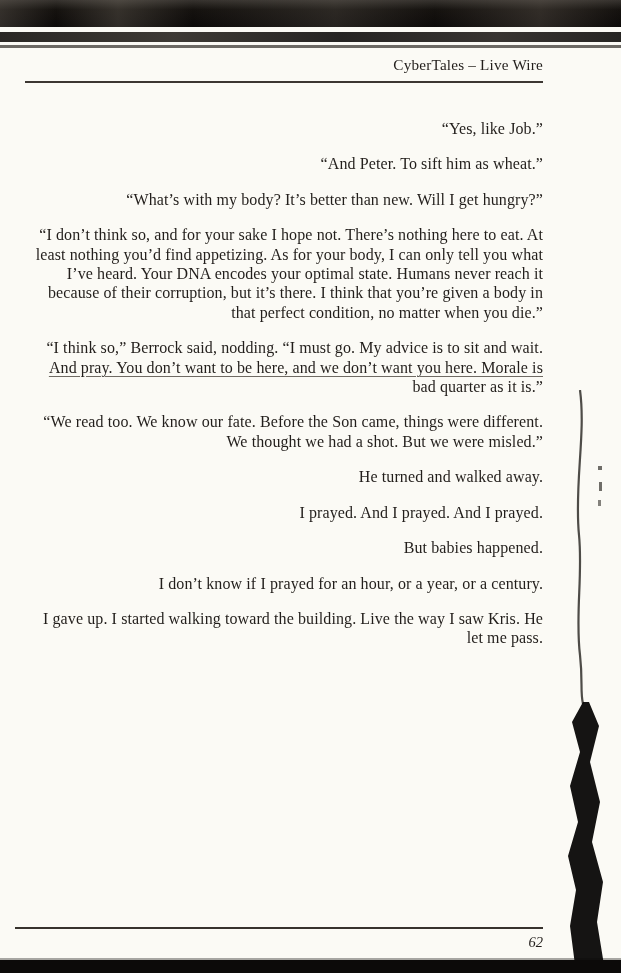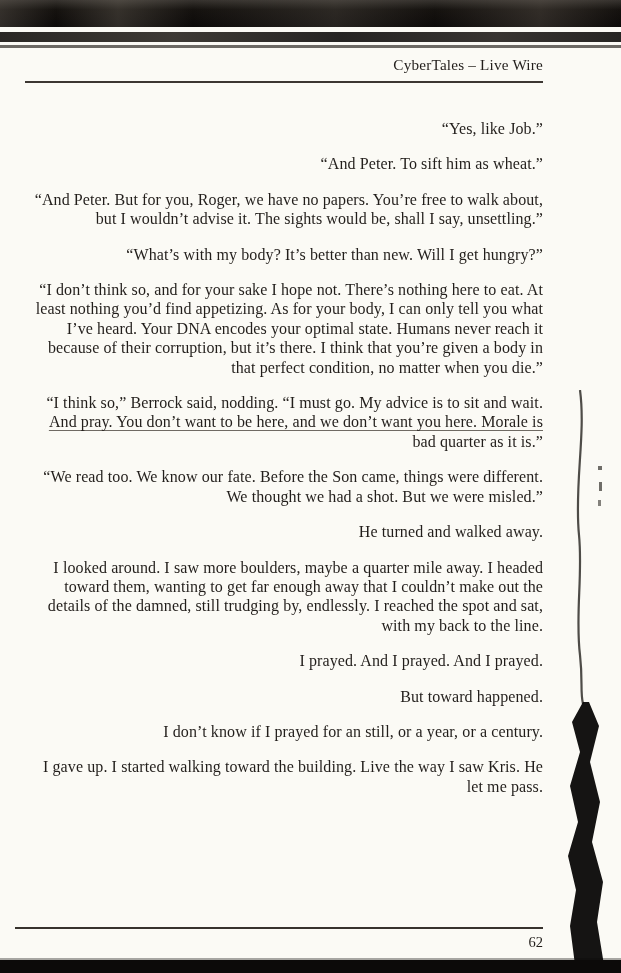--- a/index.html
+++ b/index.html
@@ -56,21 +56,21 @@
     letter-spacing:.1px;
   }
   .pencil-underline {
     text-decoration:underline;
     text-decoration-color:#6f6a63;
     text-decoration-thickness:1px;
     text-underline-offset:3px;
   }
 
   .page-footer {
-    position:absolute; left:15px; right:78px; bottom:22px;
+    position:absolute; left:15px; right:78px; bottom:22px;font-style:italic;
   }
   .foot-rule { height:2.5px; background:#37322d; }
   .page-number {
     display:inline-block; margin-top:5px;
     font-size:14.5px; color:var(--ink, #221e1b);
   }
 </style>
 </head>
 <body>
 
@@ -81,30 +81,28 @@
   <div class="streak-b"></div>
 
   <header class="running-head">
     <span class="head-title">CyberTales – Live Wire</span>
     <div class="head-rule"></div>
   </header>
 
   <main class="body-text">
     <p>“Yes, like Job.”</p>
     <p>“And Peter. To sift him as wheat.”</p>
-    <p>“And Peter. But for you, Roger, we have no papers. You’re free to walk about, but I wouldn’t advise it. The sights would be, shall I say, unsettling.”</p>
     <p>“What’s with my body? It’s better than new. Will I get hungry?”</p>
     <p>“I don’t think so, and for your sake I hope not. There’s nothing here to eat. At least nothing you’d find appetizing. As for your body, I can only tell you what I’ve heard. Your DNA encodes your optimal state. Humans never reach it because of their corruption, but it’s there. I think that you’re given a body in that perfect condition, no matter when you die.”</p>
     <p><span>“I think so,” Berrock said, nodding. “I must go. My advice is to sit and wait. </span><span class="pencil-underline">And pray. You don’t want to be here, and we don’t want you here. Morale is</span><span> bad quarter as it is.”</span></p>
     <p>“We read too. We know our fate. Before the Son came, things were different. We thought we had a shot. But we were misled.”</p>
     <p>He turned and walked away.</p>
-    <p>I looked around. I saw more boulders, maybe a quarter mile away. I headed toward them, wanting to get far enough away that I couldn’t make out the details of the damned, still trudging by, endlessly. I reached the spot and sat, with my back to the line.</p>
     <p>I prayed. And I prayed. And I prayed.</p>
-    <p>But toward happened.</p>
-    <p>I don’t know if I prayed for an still, or a year, or a century.</p>
+    <p>But babies happened.</p>
+    <p>I don’t know if I prayed for an hour, or a year, or a century.</p>
     <p>I gave up. I started walking toward the building. Live the way I saw Kris. He let me pass.</p>
   </main>
 
   <footer class="page-footer">
     <div class="foot-rule"></div>
     <span class="page-number">62</span>
   </footer>
 
   <svg class="right-artifact" width="63" height="575" viewBox="0 0 63 575" aria-hidden="true">
     <path d="M22,0 C28,45 16,95 21,145 C25,185 17,225 22,265 C25,292 22,300 25,314" fill="none" stroke="#23201d" stroke-width="2.2" opacity="0.8"></path>

